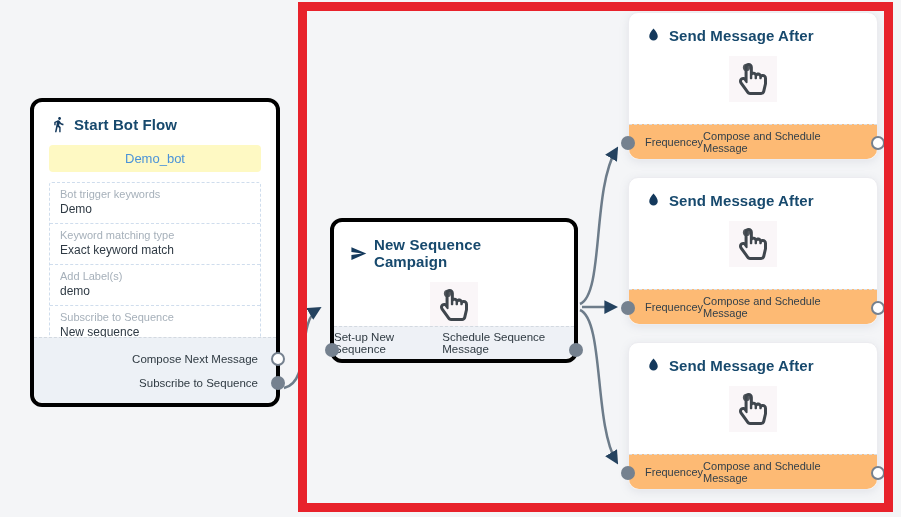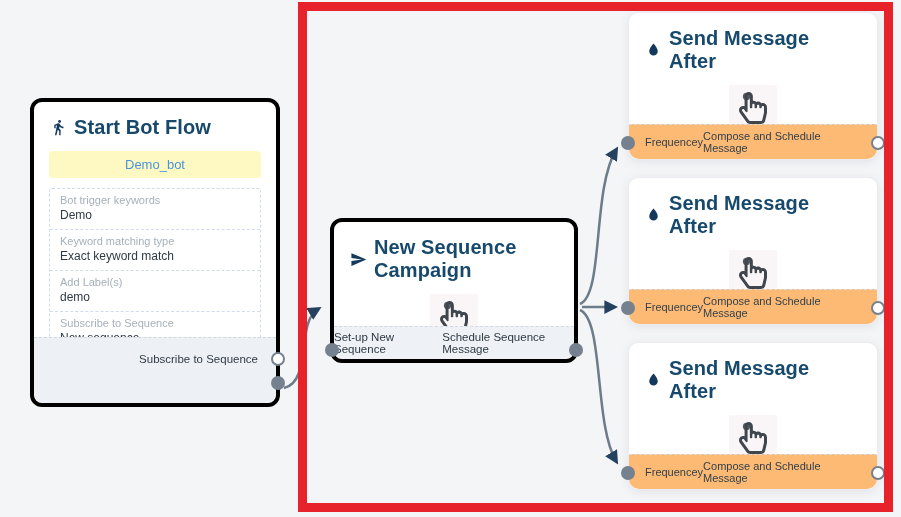--- a/index.html
+++ b/index.html
@@ -32,21 +32,21 @@
   .node-plain {
     border: 1px solid #ececf0;
     border-radius: 10px;
     box-shadow: 0 2px 10px rgba(120,130,150,.14);
   }
   .node-header {
     display: flex; align-items: center; gap: 7px;
     padding: 14px 16px 6px 16px;
   }
   .node-title {
-    font-size: 20px; font-weight: bold; color: #17496d;
+    font-size: 15px; font-weight: bold; color: #17496d;
     letter-spacing: .1px;
   }
   .title-icon { width: 17px; height: 17px; flex: 0 0 auto; display: flex; }
   .title-icon svg { width: 100%; height: 100%; fill: #14395c; }
 
   
   #start-node { left: 30px; top: 98px; width: 250px; height: 309px; }
   .bot-button {
     margin: 6px 15px 0 15px; height: 27px;
     background: #fef9c3; border: none; border-radius: 4px;
@@ -155,20 +155,21 @@
       <div class="field-row">
         <div class="field-label">Add Label(s)</div>
         <div class="field-value">demo</div>
       </div>
       <div class="field-row">
         <div class="field-label">Subscribe to Sequence</div>
         <div class="field-value">New sequence</div>
       </div>
     </div>
     <div class="start-footer">
+      <div class="out-row">Compose Next Message</div>
       <div class="out-row">Subscribe to Sequence</div>
     </div>
     <span class="port open" style="right:-9px; top:250px;"></span>
     <span class="port" style="right:-9px; top:274px;"></span>
   </div>
 
   <div class="node node-blue" id="campaign-node">
     <div class="node-header">
       <span class="title-icon">
         <svg viewBox="0 0 24 24">

